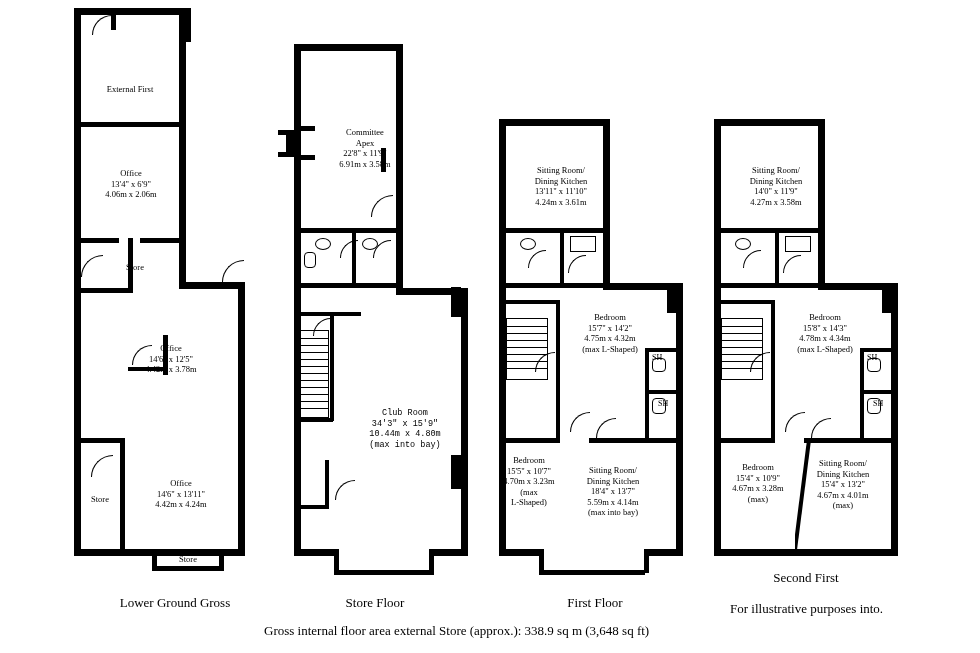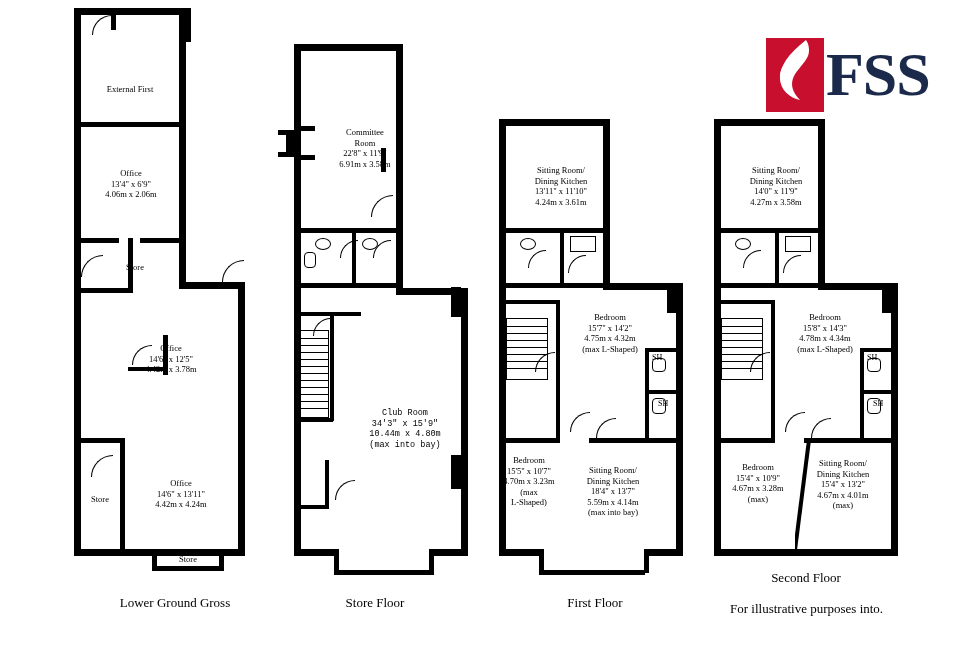--- a/index.html
+++ b/index.html
@@ -110,28 +110,20 @@
     border-right: none;
     border-bottom: none;
     box-sizing: border-box;
   }
 </style>
 </head>
 <body>
 
 <div id="page">
 
-  <div id="logo">
-    <div class="logo-box"></div>
-    <svg width="58" height="74" viewBox="0 0 58 74">
-      <path d="M40 2 C22 16, 14 28, 14 40 C14 52, 24 60, 34 62 C26 54, 24 46, 28 38 C31 32, 38 26, 42 18 C44 13, 43 6, 40 2 Z" fill="#ffffff"></path>
-      <path d="M30 26 C20 36, 18 44, 20 52 C14 46, 12 38, 16 30 C19 24, 25 21, 30 26 Z" fill="#ffffff"></path>
-    </svg>
-    <div class="logo-text">FSS</div>
-  </div>
 
   <div>
 
     <div class="wall" style="left:74px; top:8px; width:7px; height:548px;"></div>
     <div class="wall" style="left:74px; top:8px; width:112px; height:7px;"></div>
     <div class="wall" style="left:179px; top:8px; width:7px; height:280px;"></div>
     <div class="wall" style="left:179px; top:282px; width:66px; height:7px;"></div>
     <div class="wall" style="left:238px; top:282px; width:7px; height:274px;"></div>
     <div class="wall" style="left:74px; top:549px; width:171px; height:7px;"></div>
 
@@ -224,21 +216,21 @@
     <div class="fix" style="left:304px; top:252px; width:12px; height:16px; border-radius:4px;"></div>
     <div class="oval" style="left:362px; top:238px; width:16px; height:12px;"></div>
 
     <div class="door" style="left:371px; top:195px; width:22px; height:22px;"></div>
     <div class="door" style="left:340px; top:240px; width:18px; height:18px;"></div>
     <div class="door" style="left:373px; top:240px; width:18px; height:18px;"></div>
     <div class="door" style="left:313px; top:318px; width:18px; height:18px;"></div>
     <div class="door" style="left:335px; top:480px; width:20px; height:20px;"></div>
 
     <div class="room-label" style="left:320px; top:127px; width:90px;"><span>Committee
-Room</span>
+Apex</span>
       <div>22'8" x 11'9"
 6.91m x 3.58m</div></div>
     <div class="room-label" style="left:355px; top:408px; width:100px;font-family:Liberation Mono, monospace;"><span>Club Room</span>
       <div>34'3" x 15'9"
 10.44m x 4.80m
 (max into bay)</div></div>
 
     <div class="floor-title" style="left:285px; top:595px; width:180px;">Store Floor</div>
   </div>
 
@@ -372,18 +364,19 @@
 4.67m x 3.28m
 (max)</div></div>
     <div class="room-label" style="left:800px; top:458px; width:86px;"><span>Sitting Room/
 Dining Kitchen</span>
       <div>15'4" x 13'2"
 4.67m x 4.01m
 (max)</div></div>
     <div class="sh-label" style="left:867px; top:353px;">SH</div>
     <div class="sh-label" style="left:873px; top:399px;">SH</div>
 
-    <div class="floor-title" style="left:714px; top:570px; width:184px;">Second Floor</div>
+    <div class="floor-title" style="left:714px; top:570px; width:184px;">Second First</div>
   </div>
 
   <div class="footer-text" style="left:730px; top:601px;">For illustrative purposes into.</div>
+  <div class="footer-text" style="left:264px; top:623px;">Gross internal floor area external Store (approx.): 338.9 sq m (3,648 sq ft)</div>
 
 </div>
 
 </body></html>

